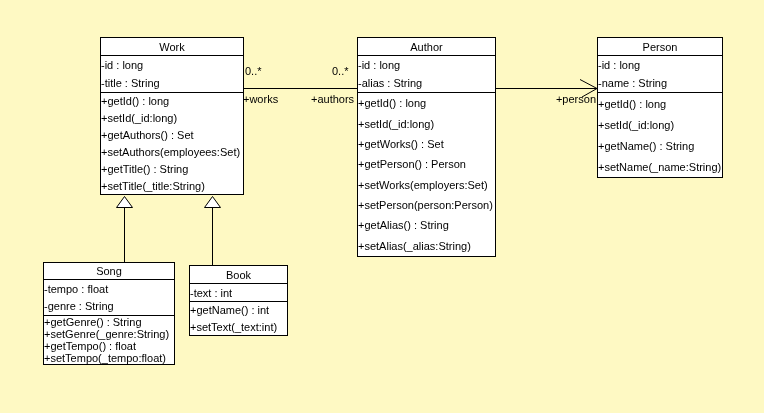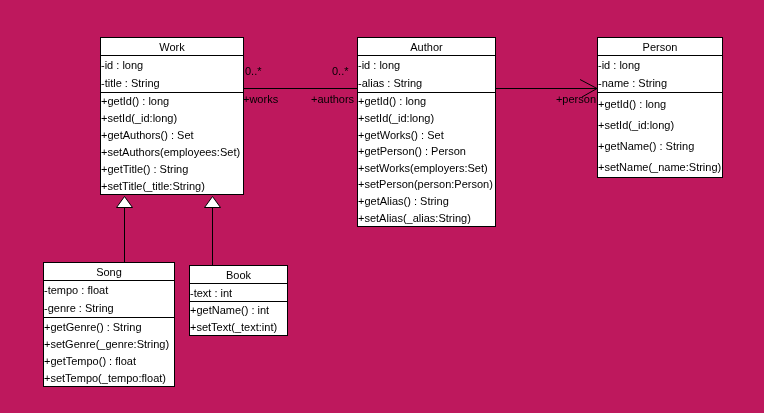--- a/index.html
+++ b/index.html
@@ -5,21 +5,21 @@
   html, body { margin: 0; padding: 0; }
   body {
     background: #efefef;
     font-family: "Liberation Sans", "DejaVu Sans", sans-serif;
   }
   .canvas {
     position: relative;
     width: 764px;
     height: 413px;
     overflow: hidden;
-    background: #be185d;
+    background: #fef9c3;
   }
   .edges {
     position: absolute;
     left: 0; top: 0;
     width: 764px; height: 413px;
     shape-rendering: crispEdges;
   }
   .uml-class {
     position: absolute;
     box-sizing: border-box;
@@ -94,21 +94,21 @@
     <div class="c-methods">
       <div class="c-row">+getId() : long</div>
       <div class="c-row">+setId(_id:long)</div>
       <div class="c-row">+getAuthors() : Set</div>
       <div class="c-row">+setAuthors(employees:Set)</div>
       <div class="c-row">+getTitle() : String</div>
       <div class="c-row">+setTitle(_title:String)</div>
     </div>
   </div>
 
-  <div class="uml-class" style="left:357px; top:37px; width:139px; height:190px;">
+  <div class="uml-class" style="left:357px; top:37px; width:139px; height:220px;">
     <div class="c-title">Author</div>
     <div class="c-attrs" style="height:37px;">
       <div class="c-row">-id : long</div>
       <div class="c-row">-alias : String</div>
     </div>
     <div class="c-methods">
       <div class="c-row">+getId() : long</div>
       <div class="c-row">+setId(_id:long)</div>
       <div class="c-row">+getWorks() : Set</div>
       <div class="c-row">+getPerson() : Person</div>
@@ -126,21 +126,21 @@
       <div class="c-row">-name : String</div>
     </div>
     <div class="c-methods">
       <div class="c-row">+getId() : long</div>
       <div class="c-row">+setId(_id:long)</div>
       <div class="c-row">+getName() : String</div>
       <div class="c-row">+setName(_name:String)</div>
     </div>
   </div>
 
-  <div class="uml-class" style="left:43px; top:262px; width:132px; height:125px;">
+  <div class="uml-class" style="left:43px; top:262px; width:132px; height:103px;">
     <div class="c-title">Song</div>
     <div class="c-attrs" style="height:37px;">
       <div class="c-row">-tempo : float</div>
       <div class="c-row">-genre : String</div>
     </div>
     <div class="c-methods">
       <div class="c-row">+getGenre() : String</div>
       <div class="c-row">+setGenre(_genre:String)</div>
       <div class="c-row">+getTempo() : float</div>
       <div class="c-row">+setTempo(_tempo:float)</div>

